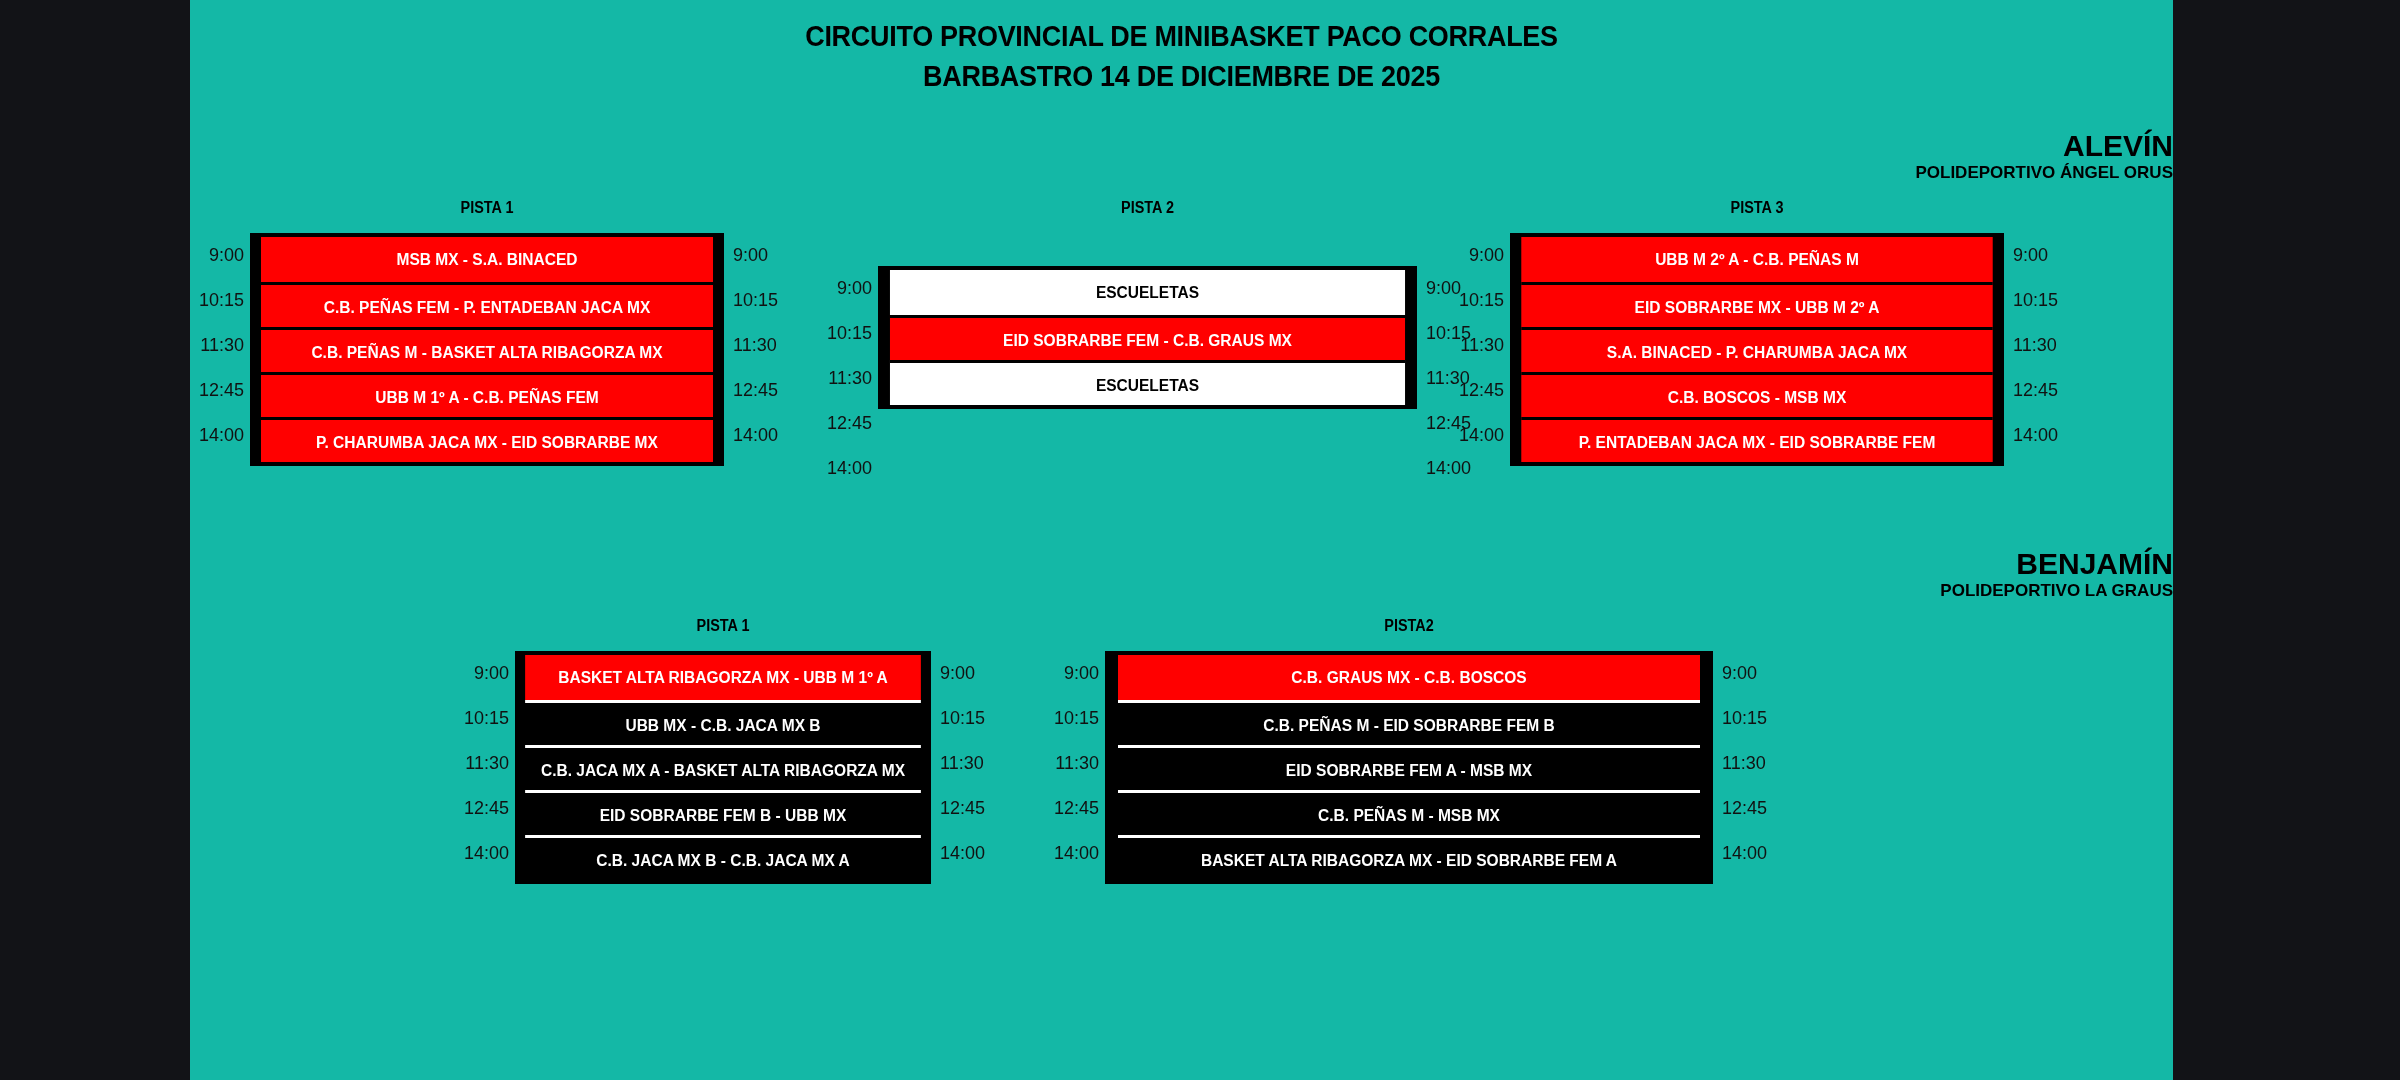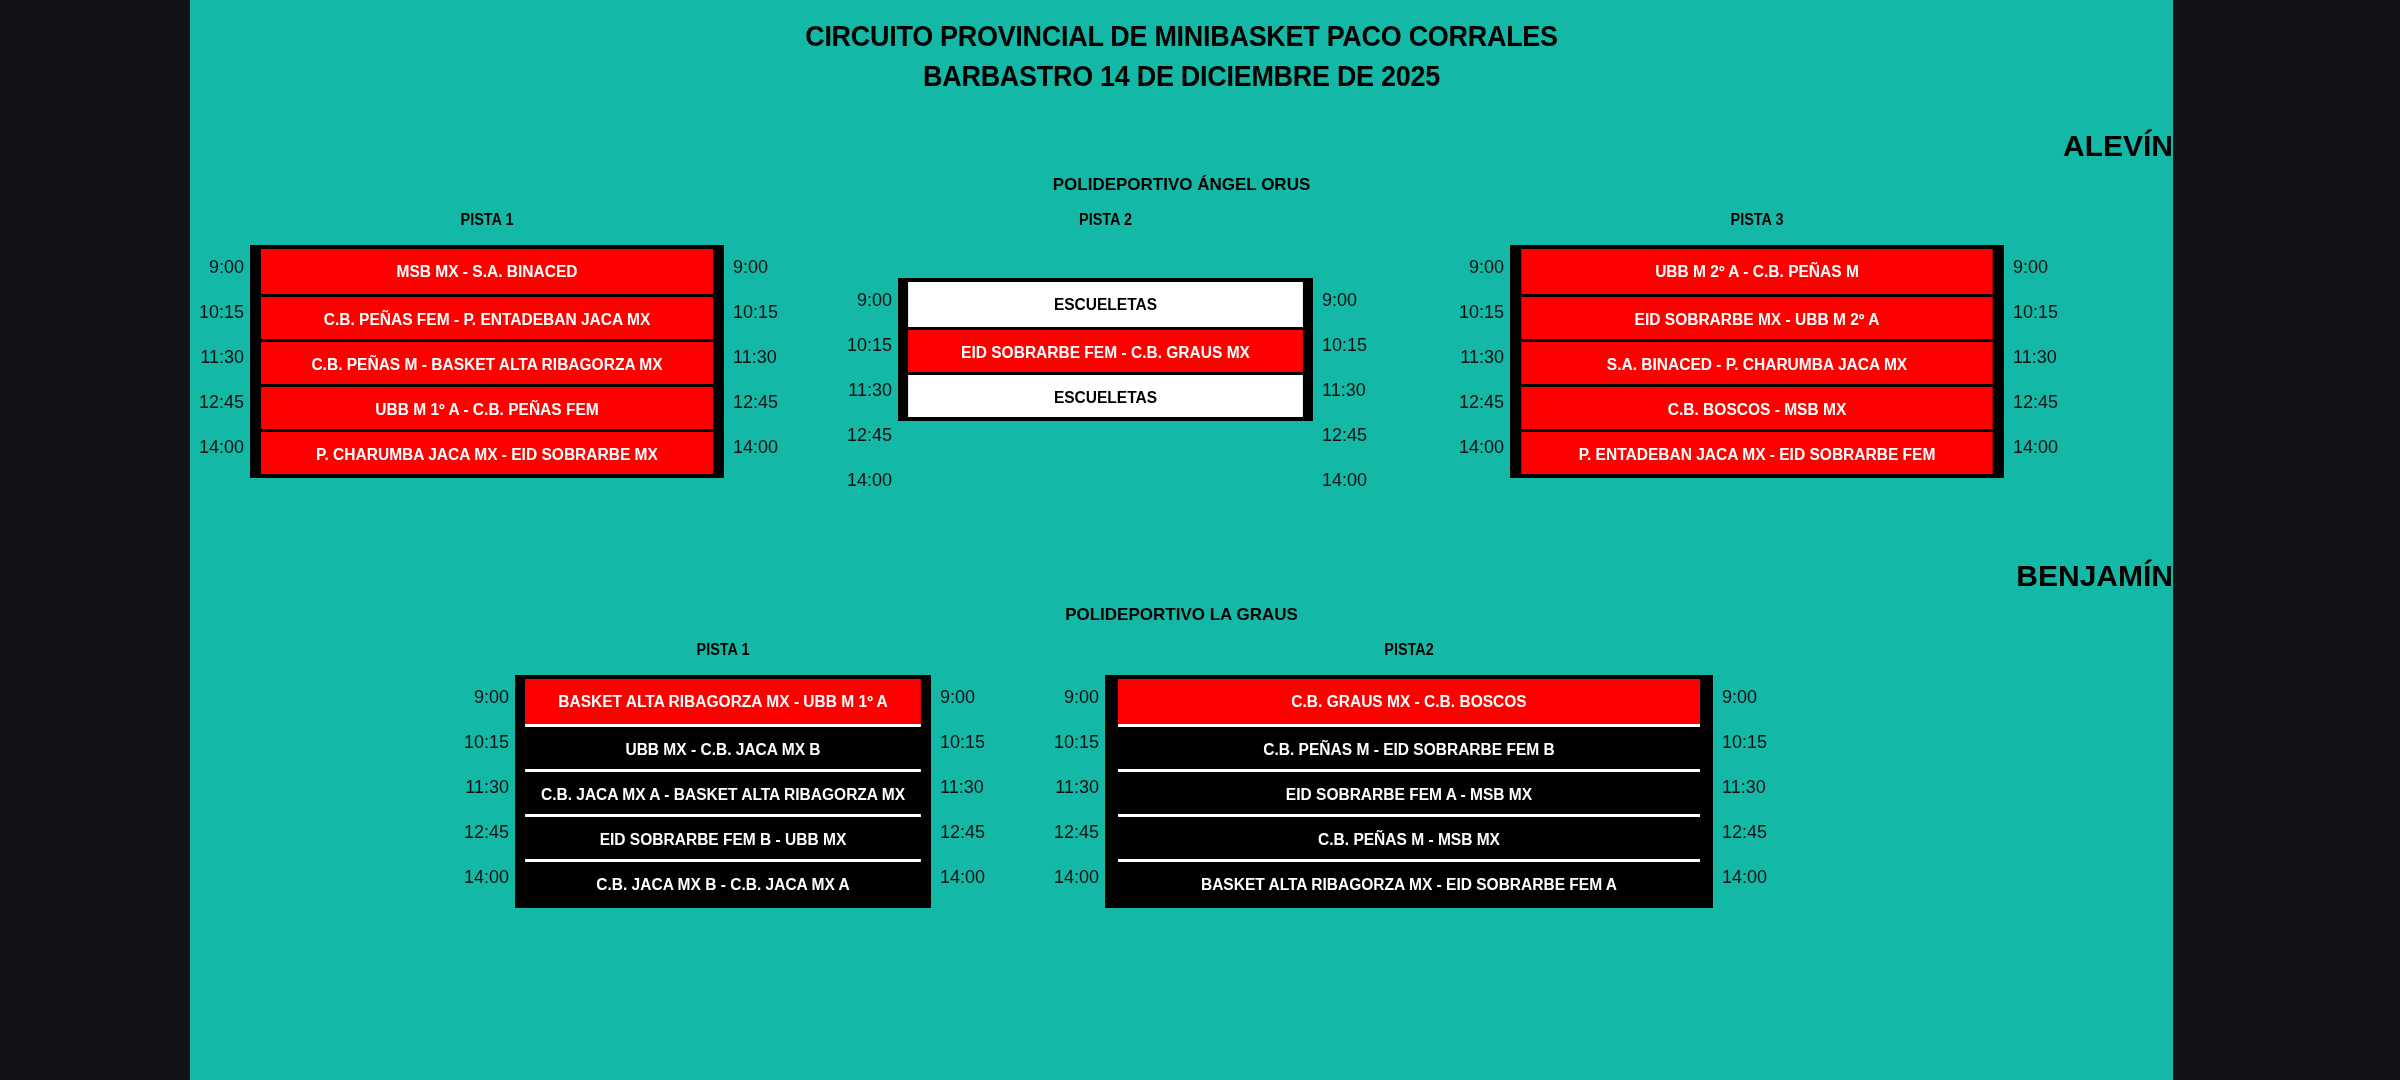--- a/index.html
+++ b/index.html
@@ -39,25 +39,25 @@
   .doc-title-2 { margin-top: 7px; }
 
   .cat-title {
     text-align: right;
     font-weight: bold;
     font-size: 30px;
     color: #000;
     margin-top: 36px;
   }
   .venue-title {
-    text-align: center;
+    text-align: right;
     font-weight: bold;
     font-size: 17px;
     color: #000;
-    margin-top: 12px;
+    margin-top: 0;
   }
 
   
   .courts {
     position: relative;
     margin-top: 16px;
     height: 260px;
   }
   .court {
     position: absolute;
@@ -158,21 +158,21 @@
           <div class="matchbox">
               <div class="match-row red">MSB MX - S.A. BINACED</div>
               <div class="match-row red">C.B. PEÑAS FEM - P. ENTADEBAN JACA MX</div>
               <div class="match-row red">C.B. PEÑAS M - BASKET ALTA RIBAGORZA MX</div>
               <div class="match-row red">UBB M 1º A - C.B. PEÑAS FEM</div>
               <div class="match-row red">P. CHARUMBA JACA MX - EID SOBRARBE MX</div>
             </div>
         </div>
       </div>
 
-      <div class="court" id="a-court-1" style="left:688px; width:415px;margin-left:20px;">
+      <div class="court" id="a-court-1" style="left:688px; width:539px;">
         <div class="court-title">PISTA 2</div>
         <div class="court-grid">
           <div class="time-col left">
               <div class="time-cell">9:00</div>
               <div class="time-cell">10:15</div>
               <div class="time-cell">11:30</div>
               <div class="time-cell">12:45</div>
               <div class="time-cell">14:00</div>
             </div>
           <div class="time-col right">

